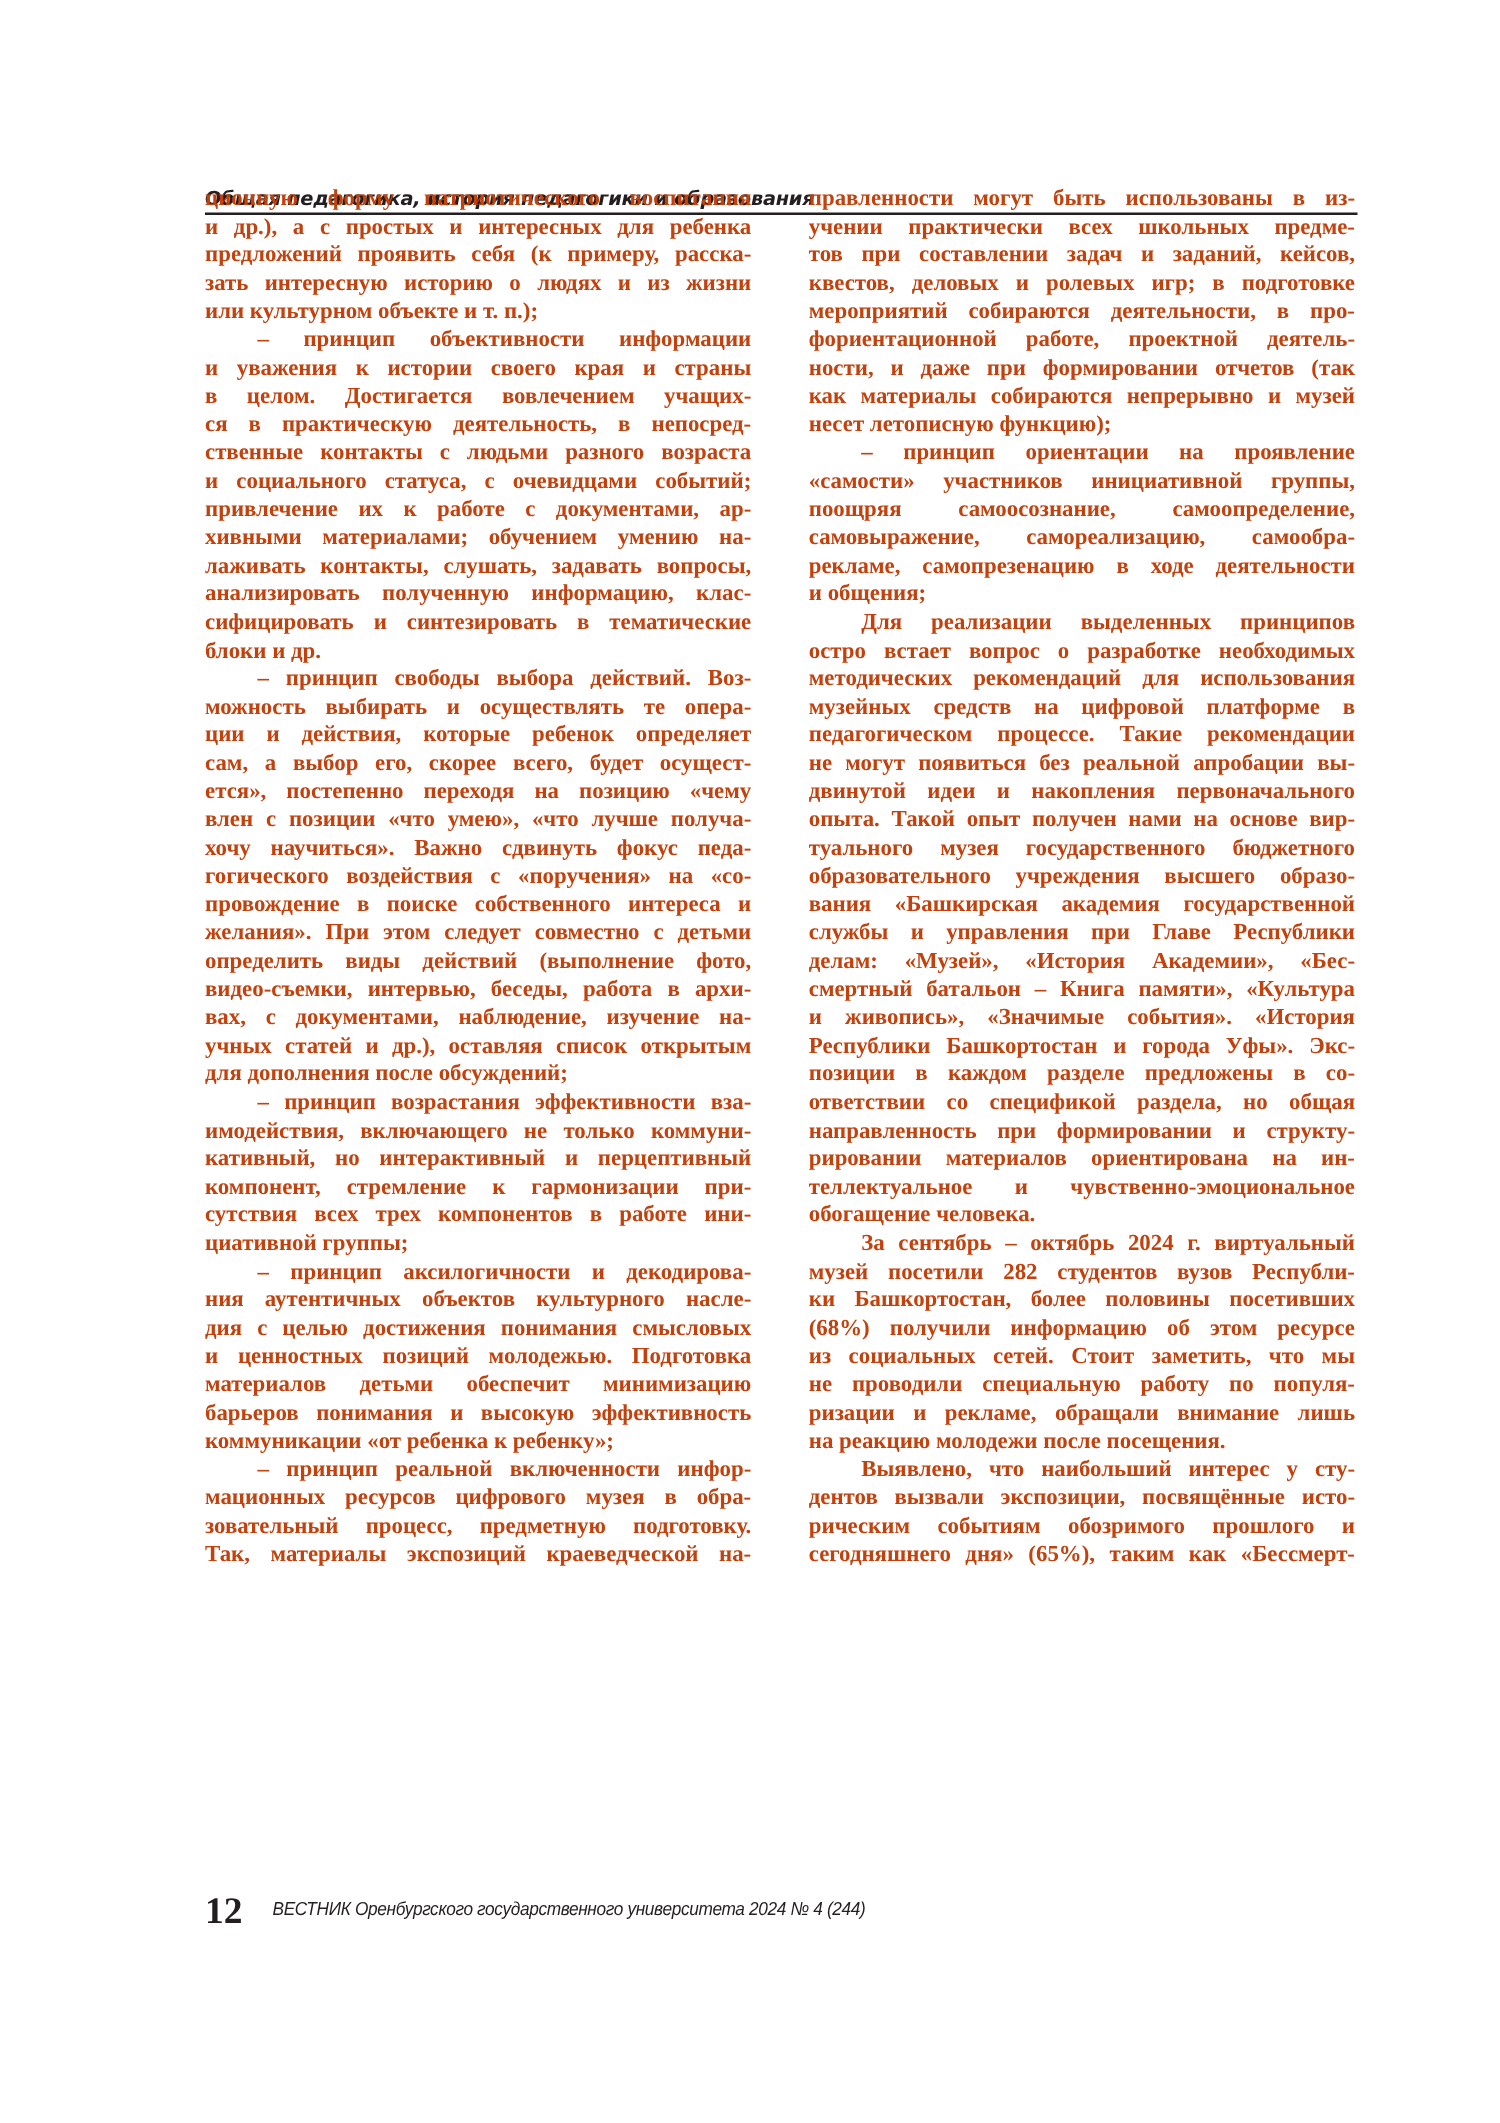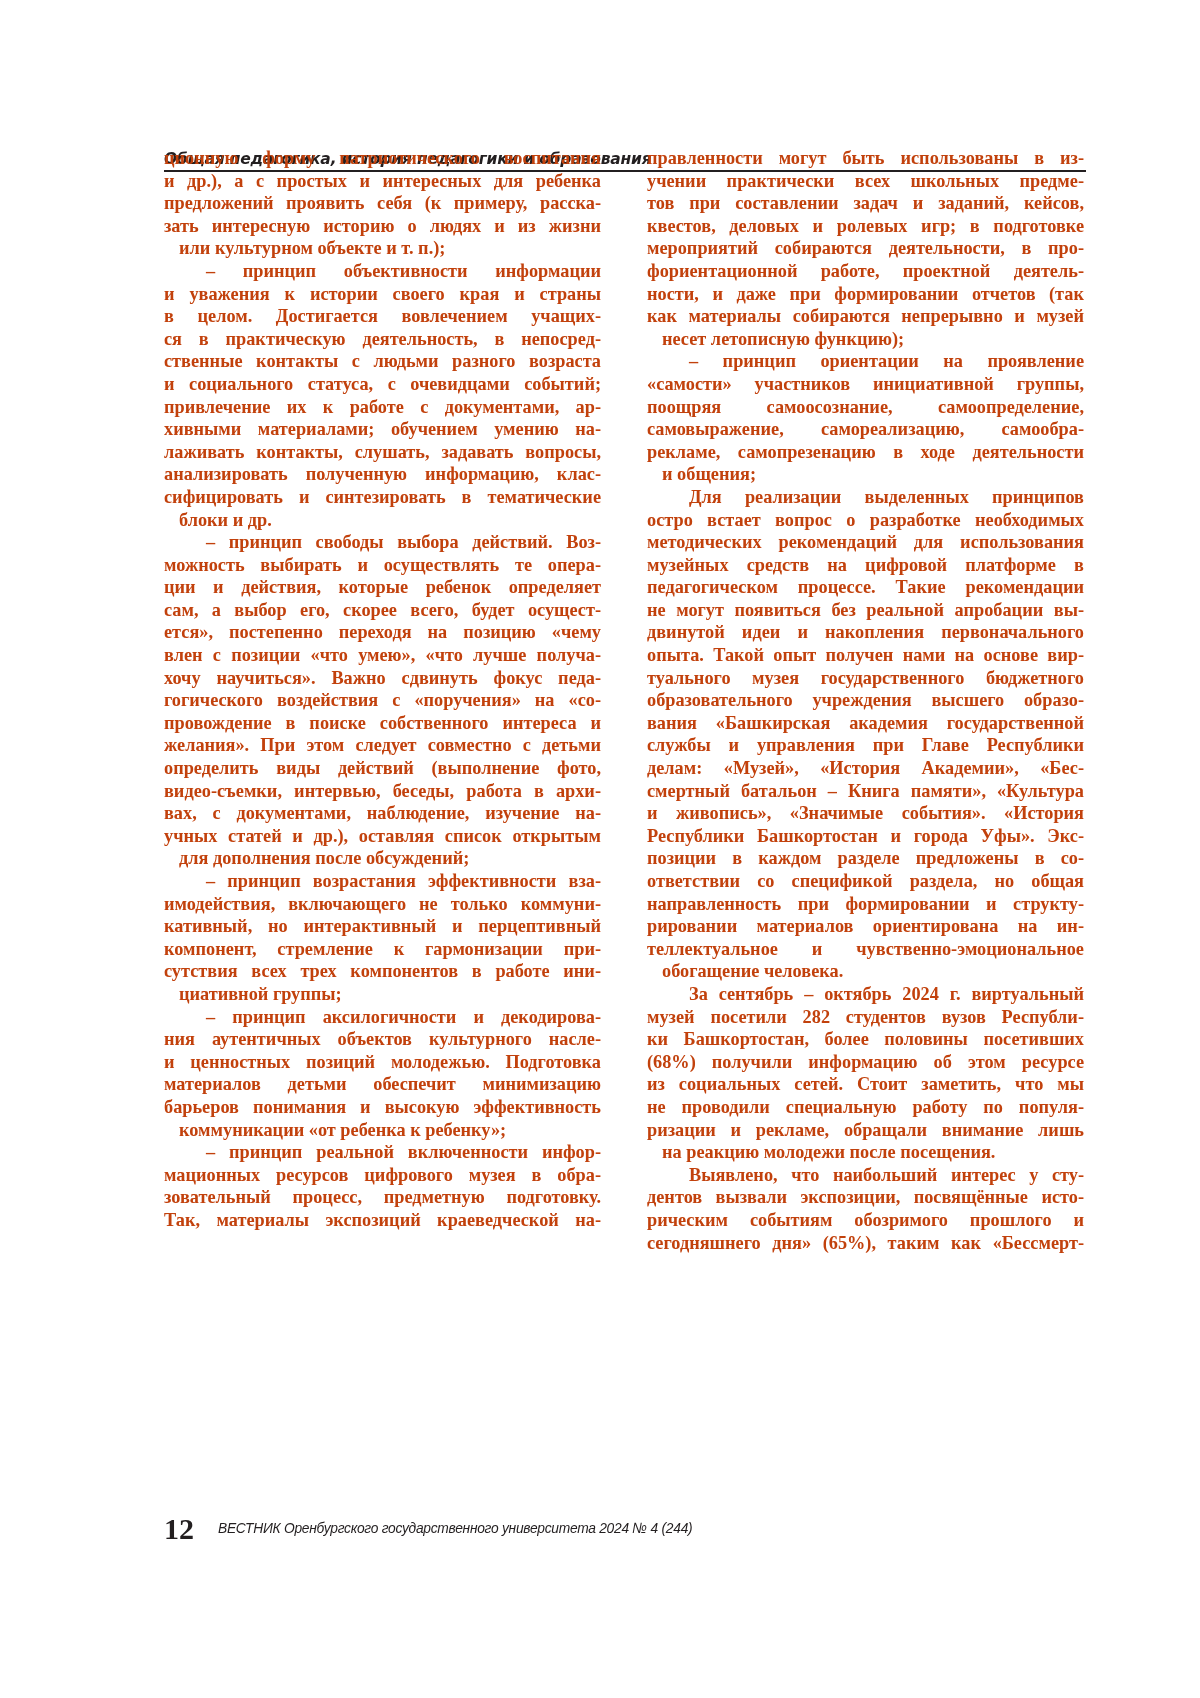--- a/index.html
+++ b/index.html
@@ -15,21 +15,21 @@
     font-family: "Liberation Serif", serif; font-size: 18.3px; line-height: 22.6px;
     color: #c2410c;
     font-weight: bold;
   }
   .col.left { left: 164px; }
   .col.right { left: 647px; }
   .line {
     display: block; height: 22.6px; white-space: nowrap;
     text-align: justify; text-align-last: justify; overflow: hidden;
   }
-  .line.last { text-align-last: left; margin-left: 15px; }
+  .line.last { text-align-last: left; }
   .line.indent { padding-left: 42px; }
   .footer-num {
     position: absolute; left: 164px; top: 1512px;
     font-family: "Liberation Serif", serif; font-weight: bold; font-size: 30px; color: #231f20;
   }
   .footer-journal {
     position: absolute; left: 218px; top: 1519px;
     font-family: "Liberation Sans", sans-serif; font-style: italic; font-size: 15px;
     color: #231f20; letter-spacing: -0.3px; transform: scaleX(0.92); transform-origin: left center;
   }
@@ -73,20 +73,21 @@
     <span class="line">учных статей и др.), оставляя список открытым</span>
     <span class="line last">для дополнения после обсуждений;</span>
     <span class="line indent">– принцип возрастания эффективности вза-</span>
     <span class="line">имодействия, включающего не только коммуни-</span>
     <span class="line">кативный, но интерактивный и перцептивный</span>
     <span class="line">компонент, стремление к гармонизации при-</span>
     <span class="line">сутствия всех трех компонентов в работе ини-</span>
     <span class="line last">циативной группы;</span>
     <span class="line indent">– принцип аксилогичности и декодирова-</span>
     <span class="line">ния аутентичных объектов культурного насле-</span>
+    <span class="line">дия с целью достижения понимания смысловых</span>
     <span class="line">и ценностных позиций молодежью. Подготовка</span>
     <span class="line">материалов детьми обеспечит минимизацию</span>
     <span class="line">барьеров понимания и высокую эффективность</span>
     <span class="line last">коммуникации «от ребенка к ребенку»;</span>
     <span class="line indent">– принцип реальной включенности инфор-</span>
     <span class="line">мационных ресурсов цифрового музея в обра-</span>
     <span class="line">зовательный процесс, предметную подготовку.</span>
     <span class="line">Так, материалы экспозиций краеведческой на-</span>
   </div>
 <div class="col right" id="col-right">

